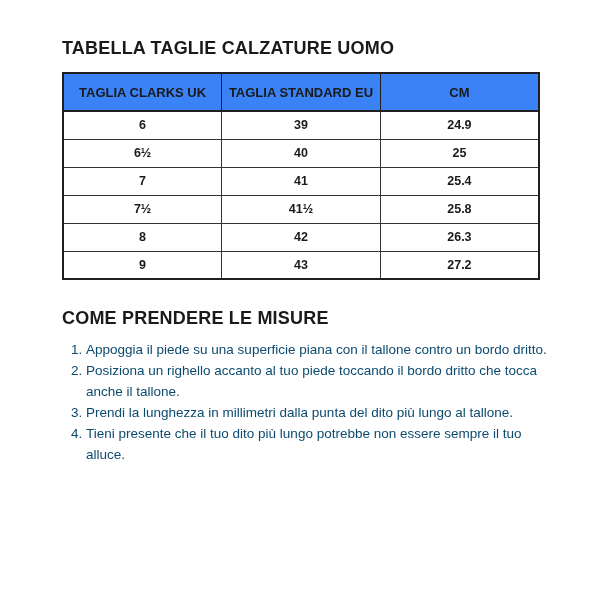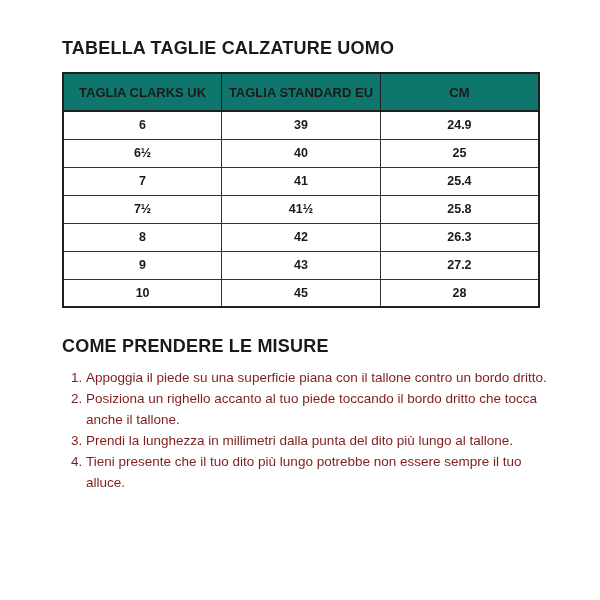--- a/index.html
+++ b/index.html
@@ -21,21 +21,21 @@
     color: #1a1a1a;
     margin-bottom: 13px;
   }
   table.size-table {
     width: 478px;
     border-collapse: collapse;
     border: 2px solid #1f1f1f;
     table-layout: fixed;
   }
   table.size-table th {
-    background: #0f766e;
+    background: #3b82f6;
     height: 38px;
     font-size: 13px;
     font-weight: bold;
     text-align: center;
     vertical-align: middle;
     border: 1px solid #1f1f1f;
     border-bottom: 2px solid #1f1f1f;
   }
   table.size-table td {
     height: 28px;
@@ -50,21 +50,21 @@
     font-weight: bold;
     letter-spacing: 0.2px;
     margin-top: 28px;
     margin-bottom: 10px;
   }
   ol.steps {
     margin-left: 4px;
     padding-left: 20px;
     font-size: 13.5px;
     line-height: 21px;
-    color: #7f1d1d;
+    color: #0c4a6e;
     width: 492px;
   }
   ol.steps li { padding-left: 0px; }
 </style>
 </head>
 <body>
 
 <div class="page">
 
   <h1 class="doc-title">TABELLA TAGLIE CALZATURE UOMO</h1>
@@ -101,25 +101,20 @@
       <tr>
         <td>8</td>
         <td>42</td>
         <td>26.3</td>
       </tr>
       <tr>
         <td>9</td>
         <td>43</td>
         <td>27.2</td>
       </tr>
-      <tr>
-        <td>10</td>
-        <td>45</td>
-        <td>28</td>
-      </tr>
     </tbody>
   </table>
 
   <h2 class="measure-title">COME PRENDERE LE MISURE</h2>
 
   <ol class="steps">
     <li>Appoggia il piede su una superficie piana con il tallone contro un bordo dritto.</li>
     <li>Posiziona un righello accanto al tuo piede toccando il bordo dritto che tocca anche il tallone.</li>
     <li>Prendi la lunghezza in millimetri dalla punta del dito più lungo al tallone.</li>
     <li>Tieni presente che il tuo dito più lungo potrebbe non essere sempre il tuo alluce.</li>

